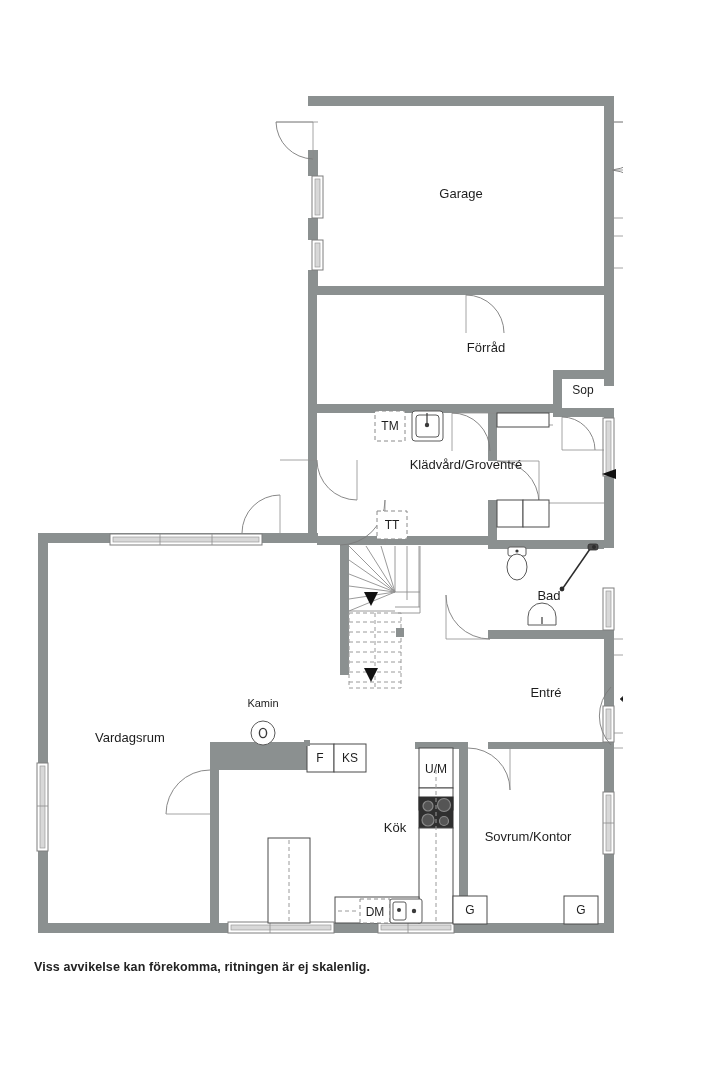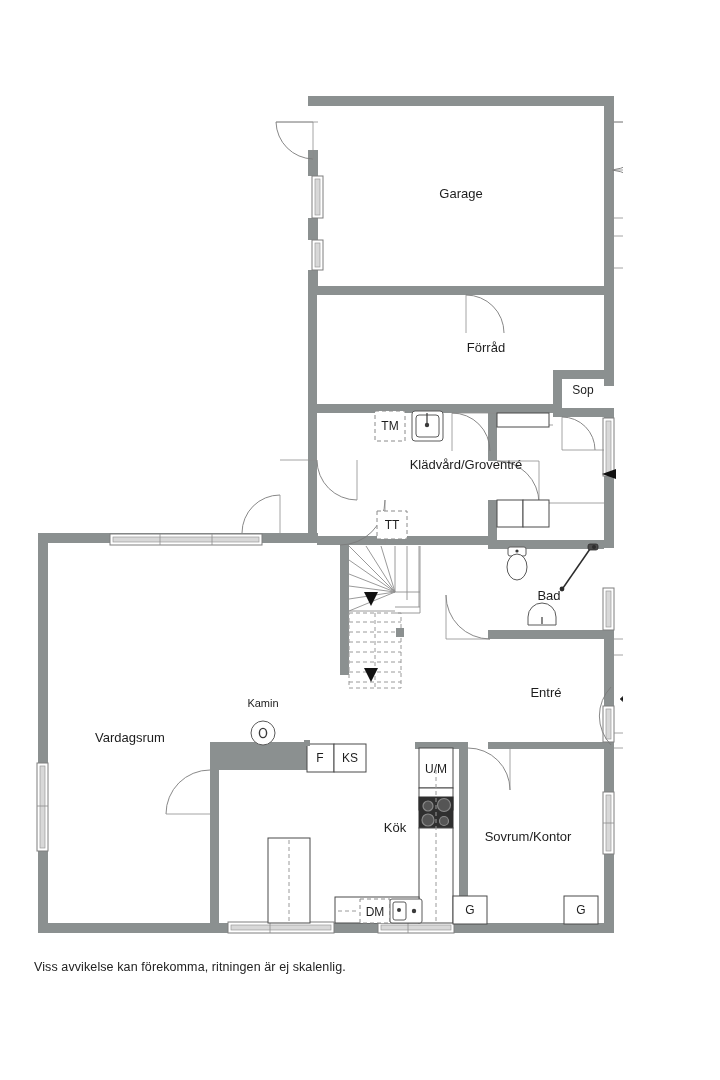--- a/index.html
+++ b/index.html
@@ -110,20 +110,21 @@
     stroke-width: 1.2;
   }
   #caption {
     position: absolute;
     left: 34px;
     top: 960px;
     font-family: "Liberation Sans", sans-serif;
     font-size: 12.5px;
     color: #222222;
     letter-spacing: 0.1px;
+    font-weight: bold;
   }
 </style>
 </head>
 <body>
 
 <div id="page">
 
   <svg id="plan-svg" viewBox="0 0 720 1080">
 
     <g>

